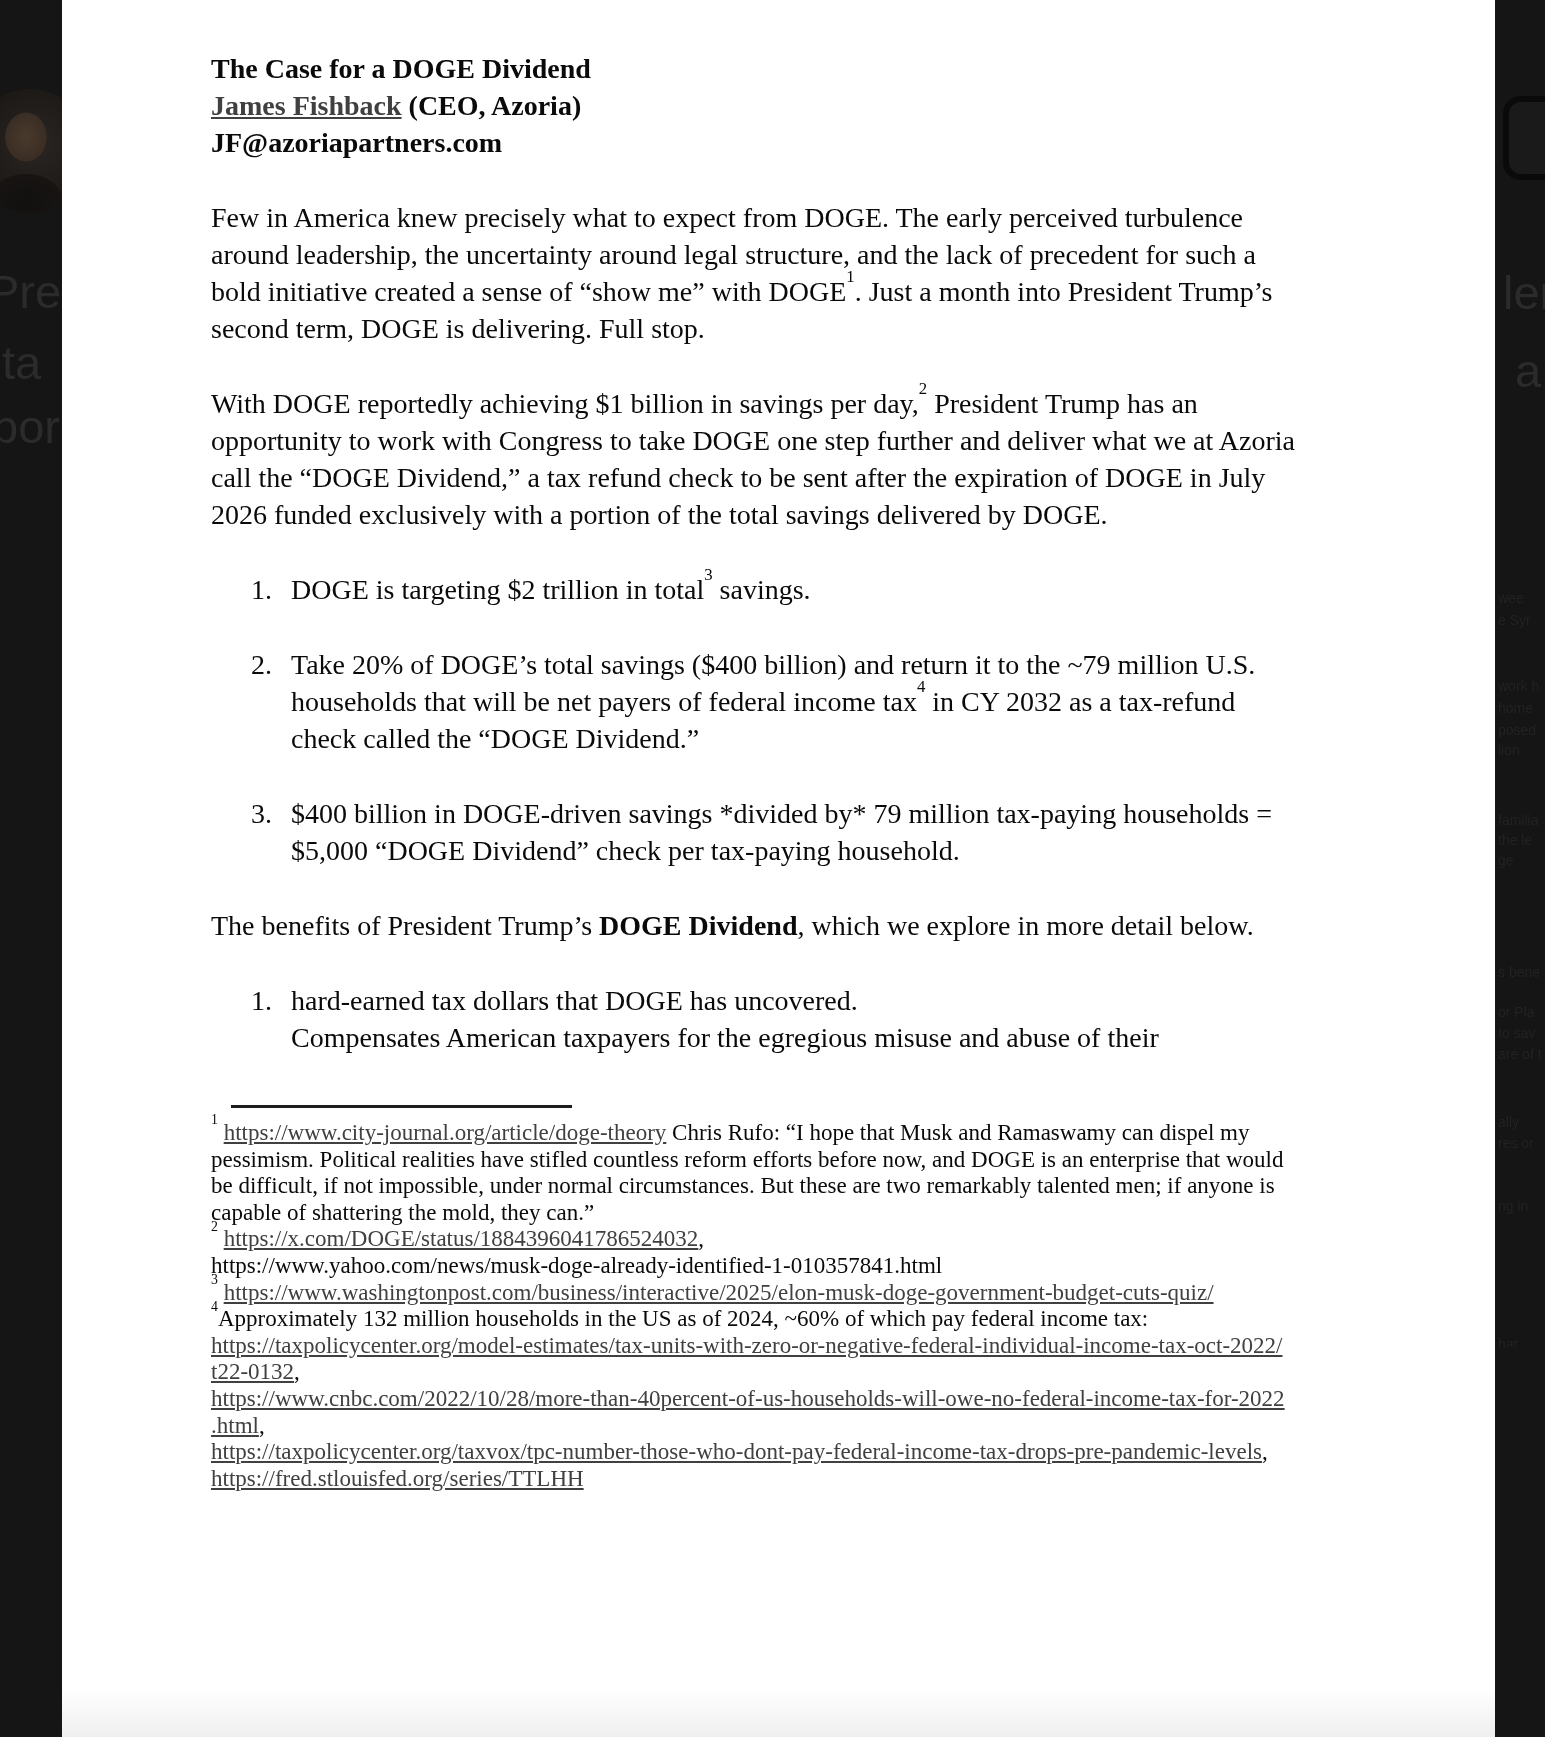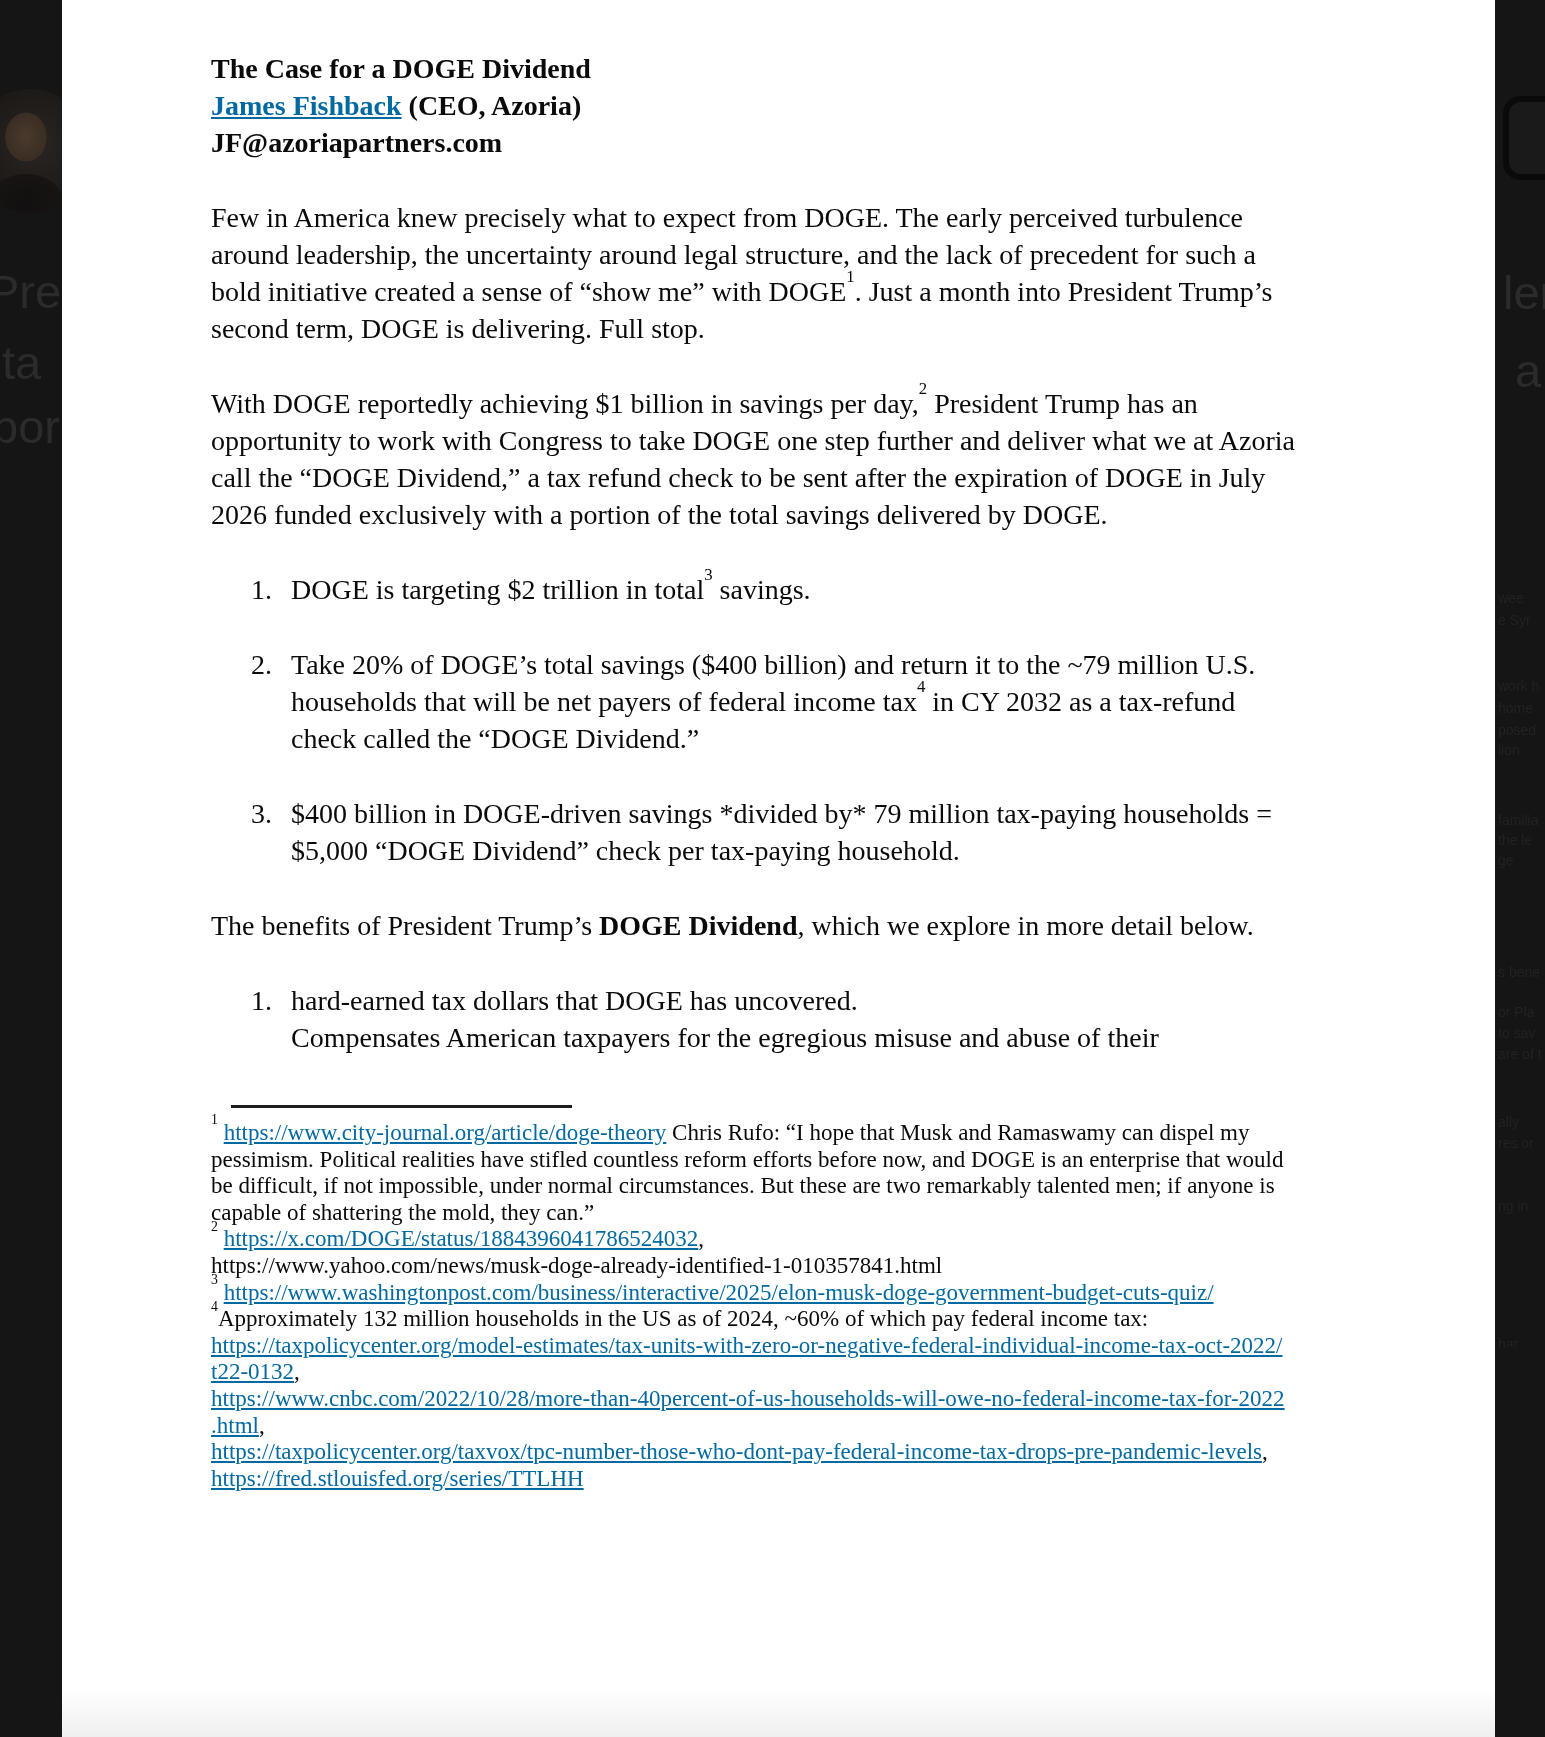--- a/index.html
+++ b/index.html
@@ -31,21 +31,21 @@
   .page::after{content:"";position:absolute;left:0;right:0;bottom:0;height:48px;
     background:linear-gradient(rgba(255,255,255,0), #f0efef);}
   .doc{
     position:relative;padding:50px 40px 0 120px;
     font-size:28px;line-height:37px;color:#0a0a0a;margin-left:29px;
   }
   .blk{margin-top:38px;}
   .blk:first-child{margin-top:0;}
   .ln{white-space:pre;}
   .b{font-weight:bold;}
-  a.lnk{color:#0369a1;text-decoration:underline;cursor:pointer;}
+  a.lnk{color:#404040;text-decoration:underline;cursor:pointer;}
   sup.sp{font-size:0.6em;line-height:0;position:relative;top:-0.5em;}
   .li{position:relative;padding-left:80px;}
   .li .num{position:absolute;left:40px;top:0;}
   .footnotes{margin-top:49px;font-size:23px;line-height:26.6px;}
   .fnsep{width:341px;height:3px;background:#1c1c1c;margin:0 0 12px 20px;}
 </style>
 </head>
 <body>
 
 <div class="strip strip-left" id="strip-left">

